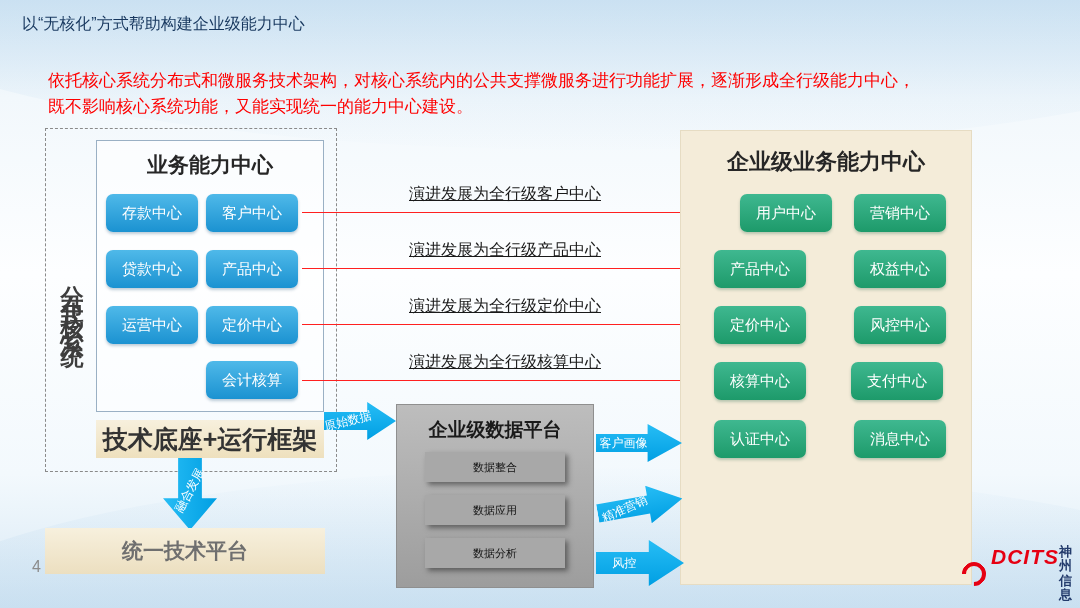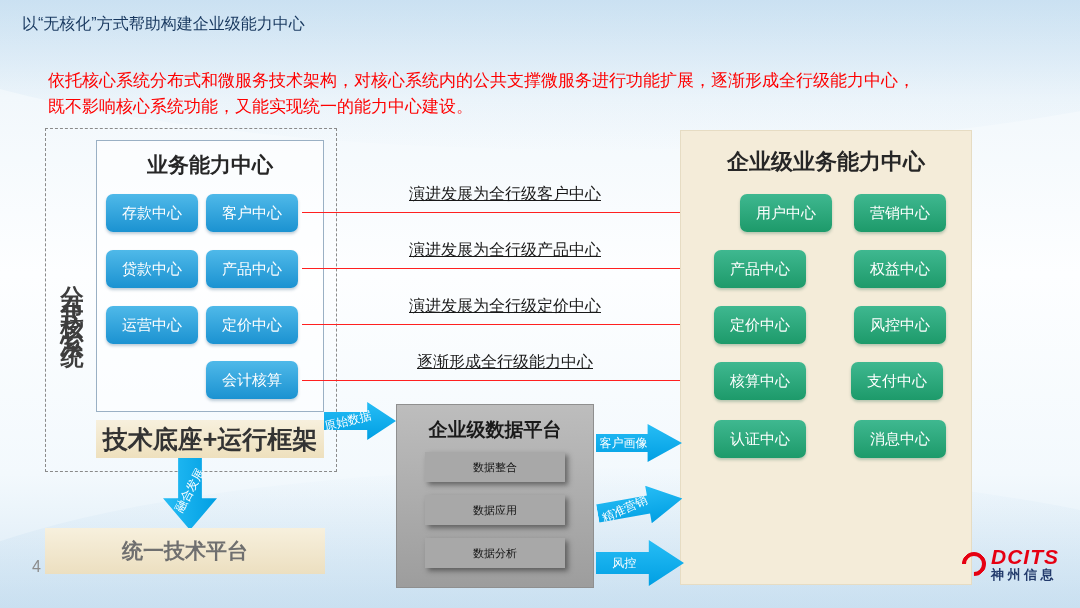--- a/index.html
+++ b/index.html
@@ -89,21 +89,21 @@
   }
 
   .page-num { position:absolute; left:32px; top:558px; font-size:16px; color:#8c8c8c; }
 
   .logo { position:absolute; left:962px; top:545px; display:flex; align-items:center; gap:5px; }
   .swoosh {
     width:24px; height:24px; border-radius:50%;
     border:4px solid #e60012; border-left-color:transparent;
     transform:rotate(-45deg); flex:0 0 auto;
   }
-  .logo-text  { display:flex; flex-direction:column; line-height:1.1; }
+  .logo-text  { display:flex; flex-direction:row; line-height:1.1; }
   .logo-dcits { color:#e60012; font-style:italic; font-weight:bold; font-size:21px; letter-spacing:1px; }
   .logo-sub   { color:#233b6c; font-size:13px; font-weight:bold; letter-spacing:3.5px; }
 </style>
 </head>
 <body>
 
 <div class="slide">
   <div class="bg-top"></div>
   <div class="bg-bottom"></div>
 
@@ -129,21 +129,21 @@
   <div class="btn blue" style="left:206px;top:361px">会计核算</div>
 
   <div class="base-box">技术底座+运行框架</div>
 
   <div class="evo-label" style="top:184px">演进发展为全行级客户中心</div>
   <div class="red-line" style="top:212px"></div>
   <div class="evo-label" style="top:240px">演进发展为全行级产品中心</div>
   <div class="red-line" style="top:268px"></div>
   <div class="evo-label" style="top:296px">演进发展为全行级定价中心</div>
   <div class="red-line" style="top:324px"></div>
-  <div class="evo-label" style="top:352px">逐渐形成全行级能力中心</div>
+  <div class="evo-label" style="top:352px">演进发展为全行级核算中心</div>
   <div class="red-line" style="top:380px"></div>
 
   <div class="enterprise-box">
     <div class="enterprise-title">企业级业务能力中心</div>
   </div>
 
   <div class="btn green" style="left:740px;top:194px">用户中心</div>
   <div class="btn green" style="left:854px;top:194px">营销中心</div>
   <div class="btn green" style="left:714px;top:250px">产品中心</div>
   <div class="btn green" style="left:854px;top:250px">权益中心</div>

